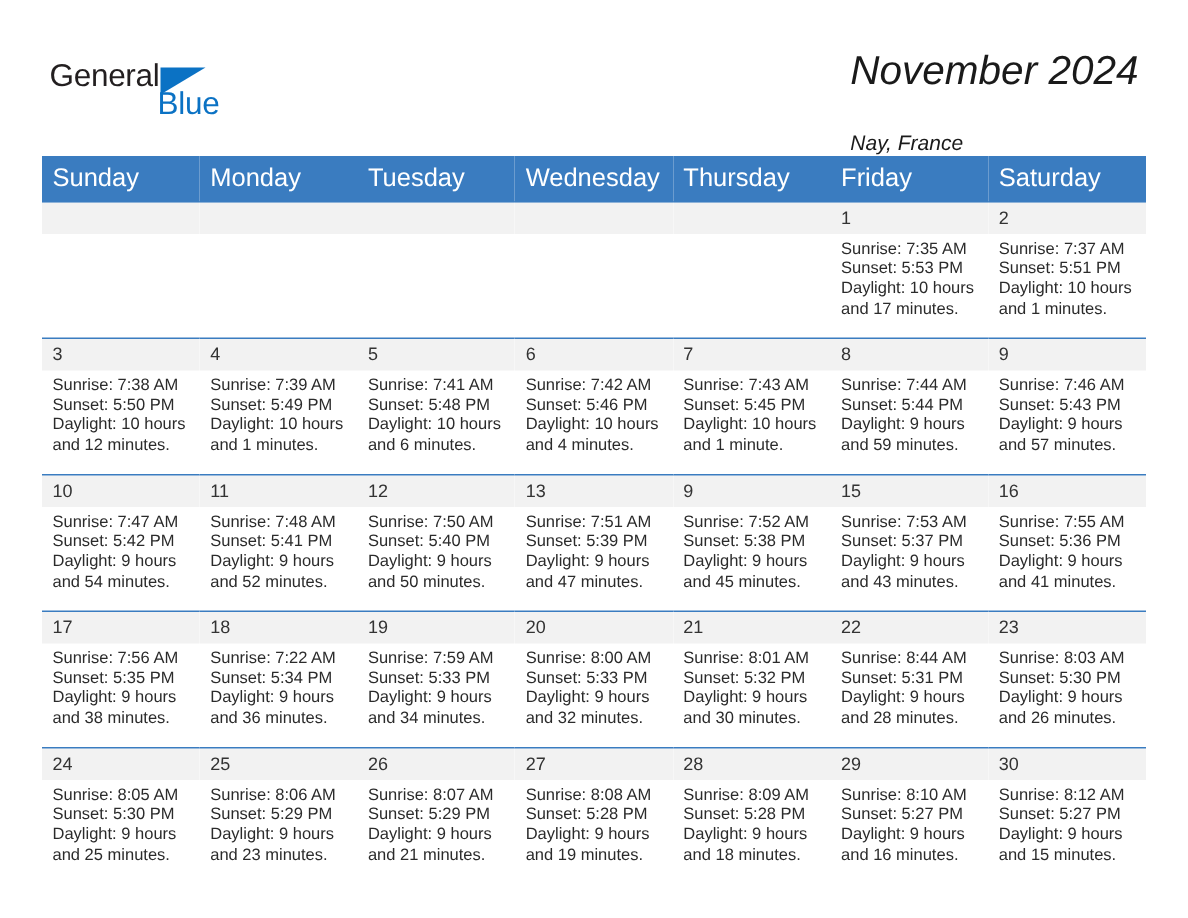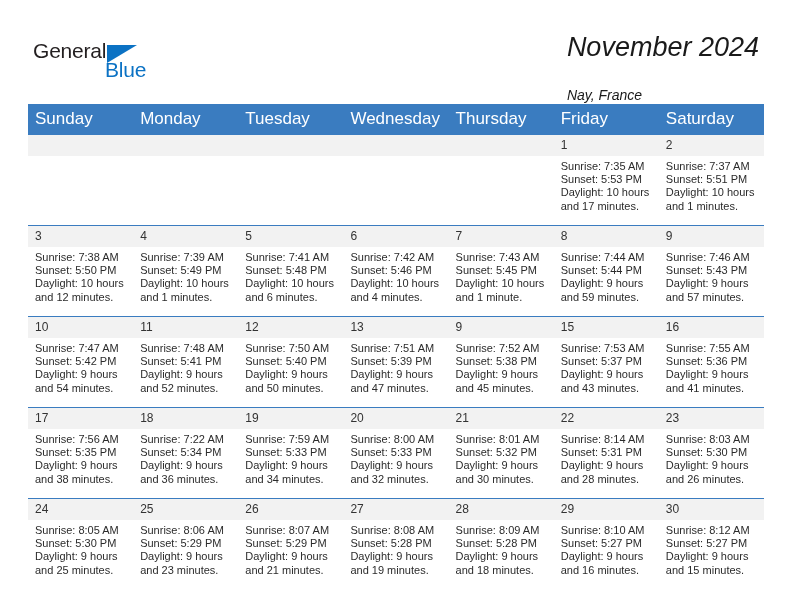--- a/index.html
+++ b/index.html
@@ -414,21 +414,21 @@
           <span class="details">
             <span>Sunrise: 8:01 AM</span>
             <span>Sunset: 5:32 PM</span>
             <span>Daylight: 9 hours</span>
             <span>and 30 minutes.</span>
           </span>
         </td>
         <td>
           <span class="daynum">22</span>
           <span class="details">
-            <span>Sunrise: 8:14 AM</span>
+            <span>Sunrise: 8:44 AM</span>
             <span>Sunset: 5:31 PM</span>
             <span>Daylight: 9 hours</span>
             <span>and 28 minutes.</span>
           </span>
         </td>
         <td>
           <span class="daynum">23</span>
           <span class="details">
             <span>Sunrise: 8:03 AM</span>
             <span>Sunset: 5:30 PM</span>

